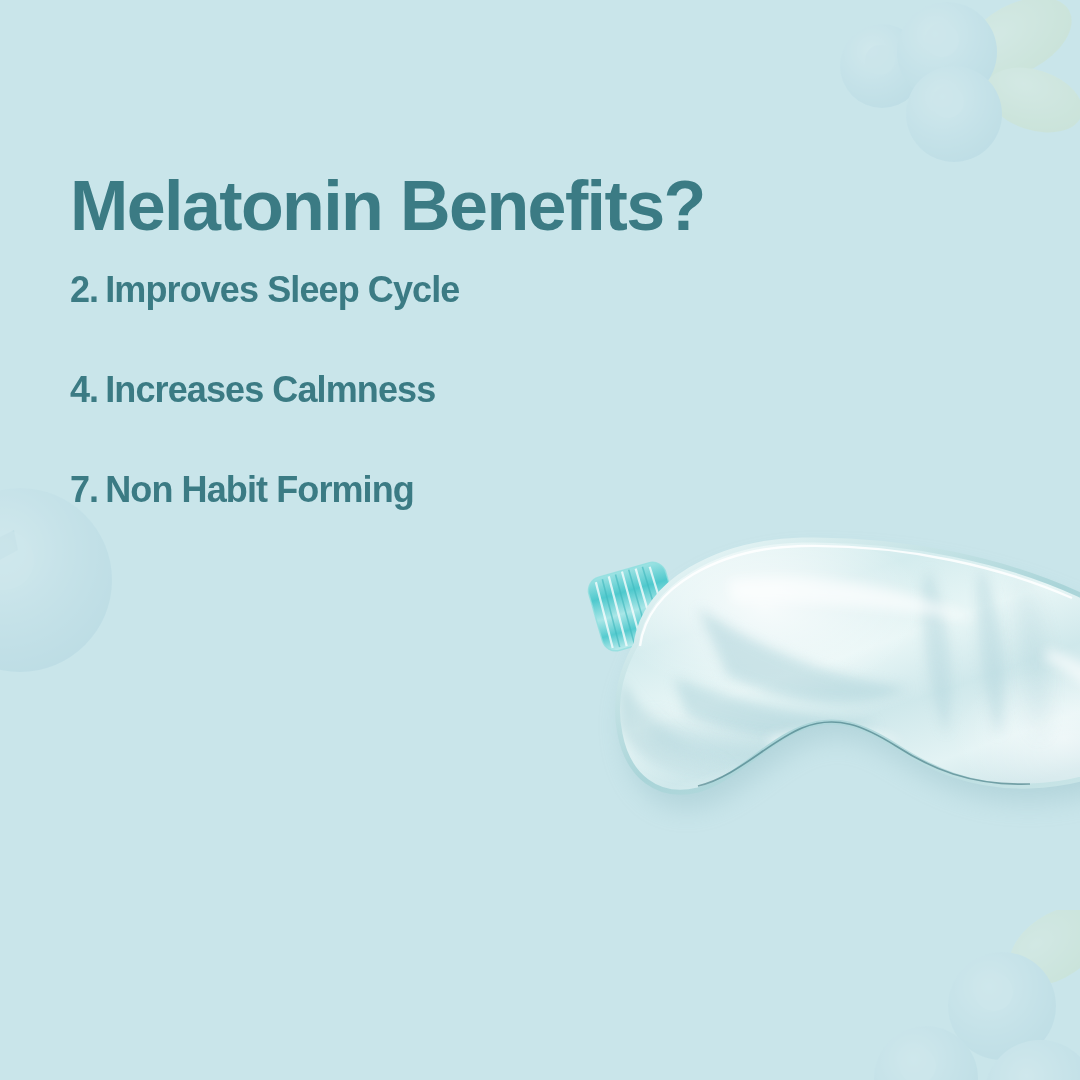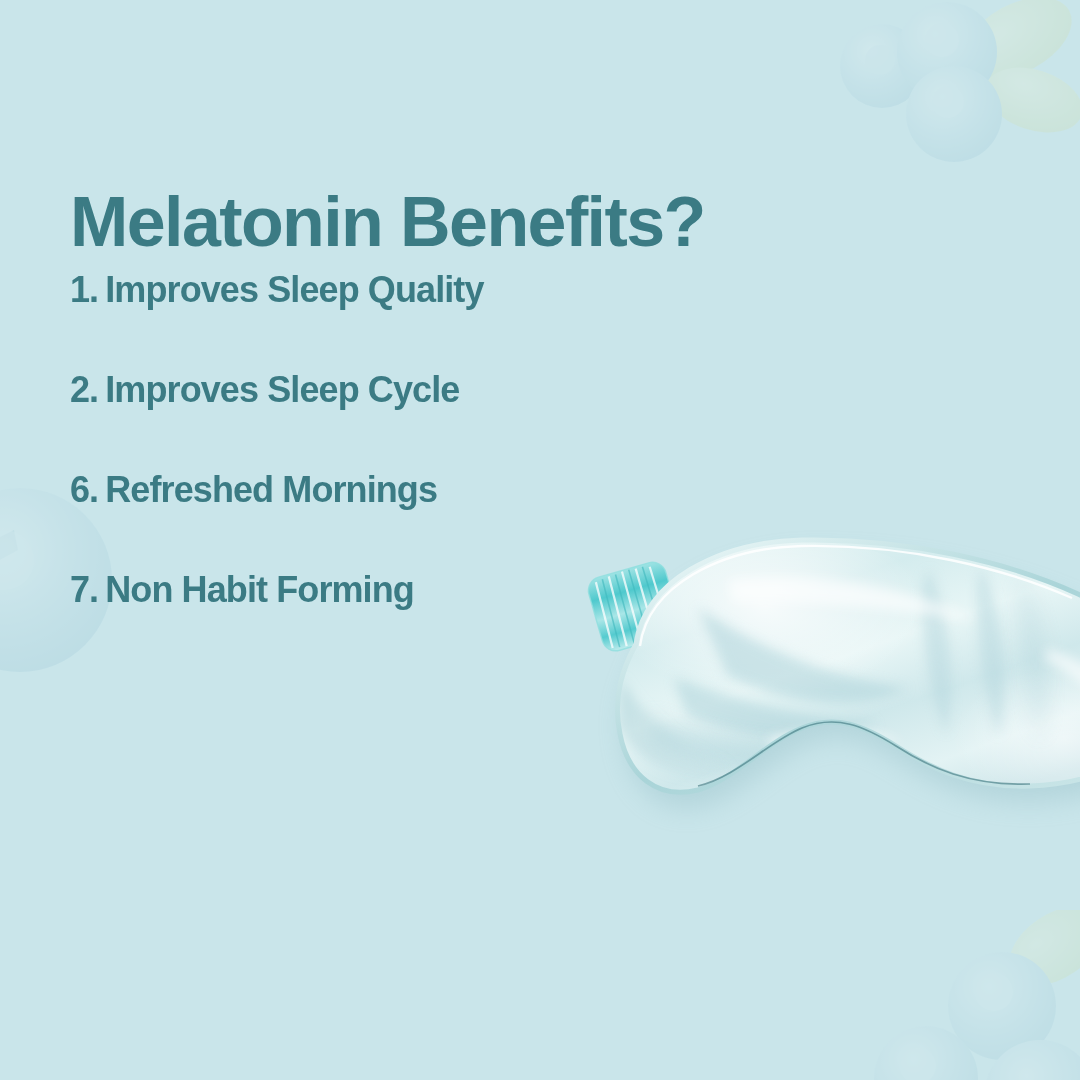--- a/index.html
+++ b/index.html
@@ -20,21 +20,21 @@
   
   .berry-cluster { position: absolute; pointer-events: none; }
   #berries-top-right { top: -18px; right: -12px; width: 270px; height: 230px; opacity: 0.30; }
   #berry-left-edge   { top: 468px; left: -92px; width: 230px; height: 230px; opacity: 0.34; }
   #berries-bottom-right { bottom: -70px; right: -40px; width: 260px; height: 240px; opacity: 0.28; }
 
   
   #page-title {
     position: absolute;
     left: 70px;
-    top: 140px;
+    top: 124px;
     font-size: 70px;
     line-height: 1;
     font-weight: bold;
     letter-spacing: -1.6px;
     color: #3b7b84;
     white-space: nowrap;
   }
 
   
   #benefits-list {
@@ -132,27 +132,24 @@
       <circle cx="66" cy="168" r="52" fill="url(#bg3)"></circle>
       <circle cx="58" cy="156" r="18" fill="#d8ecf1" opacity="0.6"></circle>
       <circle cx="180" cy="186" r="56" fill="url(#bg3)"></circle>
     </svg>
   </div>
 
   <h1 id="page-title">Melatonin Benefits?</h1>
 
   <ul id="benefits-list">
     <li class="benefit-item">
-      <span class="benefit-index">1.</span><span>Improves Sleep Quality</span>
-    </li>
-    <li class="benefit-item">
       <span class="benefit-index">2.</span><span>Improves Sleep Cycle</span>
     </li>
     <li class="benefit-item">
-      <span class="benefit-index">6.</span><span>Refreshed Mornings</span>
+      <span class="benefit-index">4.</span><span>Increases Calmness</span>
     </li>
     <li class="benefit-item">
       <span class="benefit-index">7.</span><span>Non Habit Forming</span>
     </li>
   </ul>
 
   <div id="sleep-mask-photo">
     <svg viewBox="0 0 530 372">
       <defs>
         <linearGradient id="satin" x1="12%" y1="8%" x2="78%" y2="95%">

